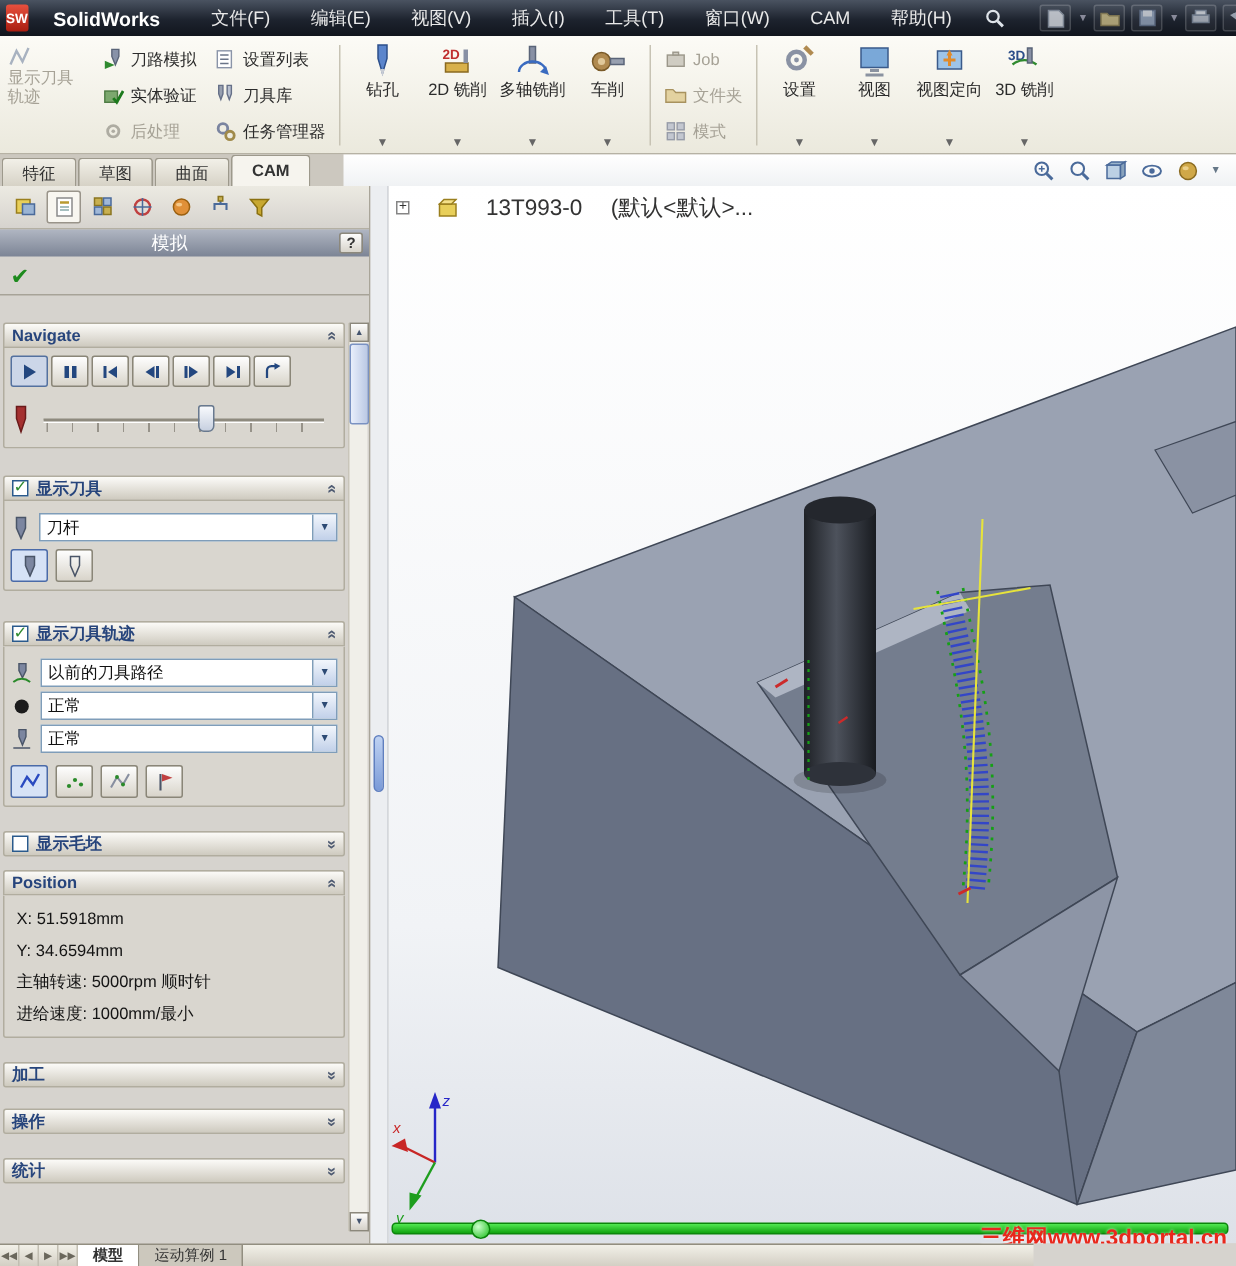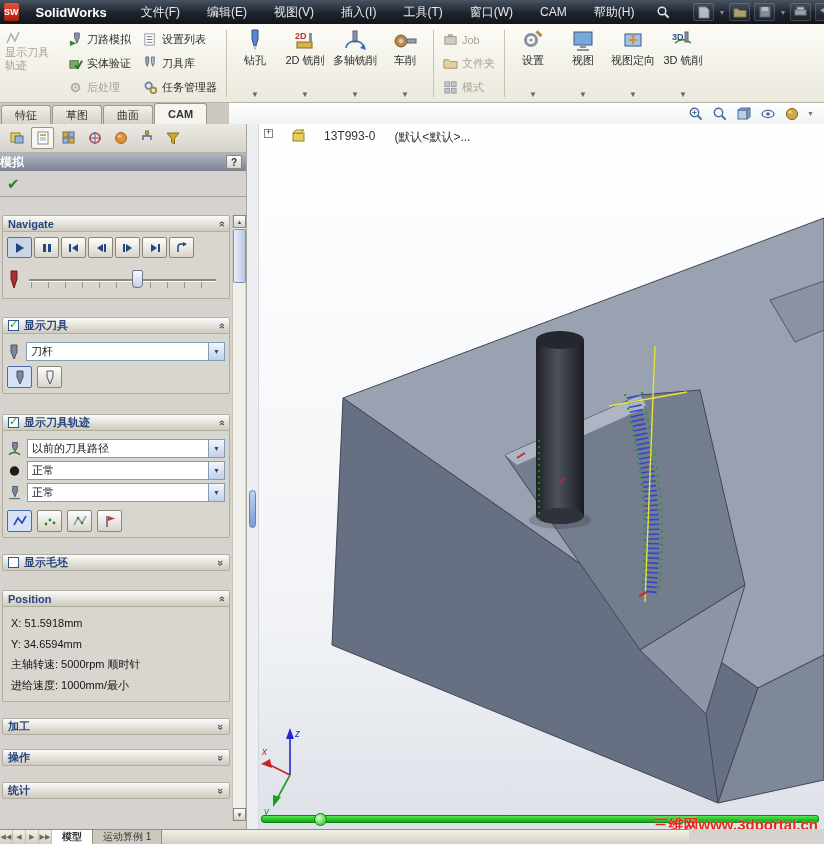--- a/index.html
+++ b/index.html
@@ -46,21 +46,21 @@
 .hud{width:17px;height:17px;display:flex;align-items:center;justify-content:center}
 .hudcaret{color:#678;font-size:7px}
 
 
 #panel{position:absolute;left:0;top:124px;width:247px;height:705px;background:#d6d3ce;border-right:1px solid #a9a599}
 .ptabs{height:29px;display:flex;align-items:center;gap:3px;padding:2px 5px;
   border-bottom:1px solid #b4b0a3;background:linear-gradient(#eceae2,#d6d3ce)}
 .ptab{width:23px;height:22px;display:flex;align-items:center;justify-content:center;border:1px solid transparent;border-radius:2px}
 .ptab.sel{background:#f8f6f0;border-color:#99948a}
 #sim-hdr{height:18px;background:linear-gradient(#b0b6c2,#7c8495);display:flex;align-items:center}
-#sim-hdr .t{flex:1;font-size:12px;font-weight:bold;color:#fff}
+#sim-hdr .t{flex:1;text-align:center;font-size:12px;font-weight:normal;color:#fff}
 #sim-hdr .q{width:16px;height:14px;margin-right:4px;background:linear-gradient(#fdfdfd,#d8d4cb);
   color:#333;border:1px solid #8c887c;border-radius:2px;font-size:10px;display:flex;align-items:center;justify-content:center;font-weight:bold}
 #ok-row{height:26px;display:flex;align-items:center;padding-left:7px;border-bottom:1px solid #a7a398}
 .okmark::before{content:"✔";color:#1d8a1d;font-size:15px;font-weight:bold}
 #pcontent{position:absolute;left:0;top:73px;width:233px;bottom:0;overflow:hidden}
 .grp{margin:0 3px 0 2px}
 .grp-h{height:17px;display:flex;align-items:center;padding:0 5px;
   background:linear-gradient(#fcfbf8,#cecabf);border:1px solid #b1ad9f;border-radius:2px 2px 0 0;
   font-size:11px;font-weight:bold;color:#27457c;cursor:default}
 .grp-h .chv{margin-left:auto}
@@ -102,21 +102,21 @@
   background:linear-gradient(90deg,#e9effb,#bac8e4)}
 
 
 #splitter{position:absolute;left:247px;top:124px;width:12px;height:705px;background:#eceef1;border-right:1px solid #d4d7dc}
 #splitter .handle{position:absolute;left:2px;top:366px;width:7px;height:38px;border:1px solid #5f7fc0;border-radius:4px;
   background:linear-gradient(#bfd2f2,#7a9ad8)}
 
 
 #viewport{position:absolute;left:259px;top:124px;width:565px;height:705px;overflow:hidden}
 #scene{position:absolute;left:0;top:0}
-#tree{position:absolute;left:5px;top:5px;display:flex;gap:19px;font-size:12px;color:#333;z-index:3}
+#tree{position:absolute;left:5px;top:5px;display:flex;align-items:center;gap:19px;font-size:15px;color:#333;z-index:3}
 .plusbox{width:9px;height:9px;border:1px solid #858585;background:#fff;position:relative}
 .plusbox::before{content:"+";position:absolute;left:1px;top:-3px;font-size:9px;color:#333}
 #progress{position:absolute;left:2px;right:5px;top:691px;height:8px;border-radius:3px;z-index:4;
   background:linear-gradient(#52e852,#10a410);border:1px solid #0c860c}
 #progress .dot{position:absolute;left:52px;top:-3px;width:13px;height:13px;border-radius:50%;
   background:radial-gradient(circle at 35% 35%,#ccffcc,#17bd17);border:1px solid #0a840a}
 #watermark{position:absolute;right:6px;top:692px;font-size:15px;font-weight:bold;color:#e8281c;z-index:5;
   text-shadow:0 0 2px rgba(255,255,255,.8);white-space:nowrap}
 
 
@@ -615,21 +615,21 @@
       </div>
 
       <div class="grp closed" style="margin-top:16px">
         <div class="grp-h">
           <span class="cb"></span>
           <span>显示毛坯</span>
           <span class="chv down"></span>
         </div>
       </div>
 
-      <div class="grp" style="margin-top:19px">
+      <div class="grp" style="margin-top:9px">
         <div class="grp-h">
           <span>Position</span>
           <span class="chv up"></span>
         </div>
         <div class="grp-b">
           <div class="pos-line">X: 51.5918mm</div>
           <div class="pos-line">Y: 34.6594mm</div>
           <div class="pos-line">主轴转速: 5000rpm 顺时针</div>
           <div class="pos-line">进给速度: 1000mm/最小</div>
         </div>

